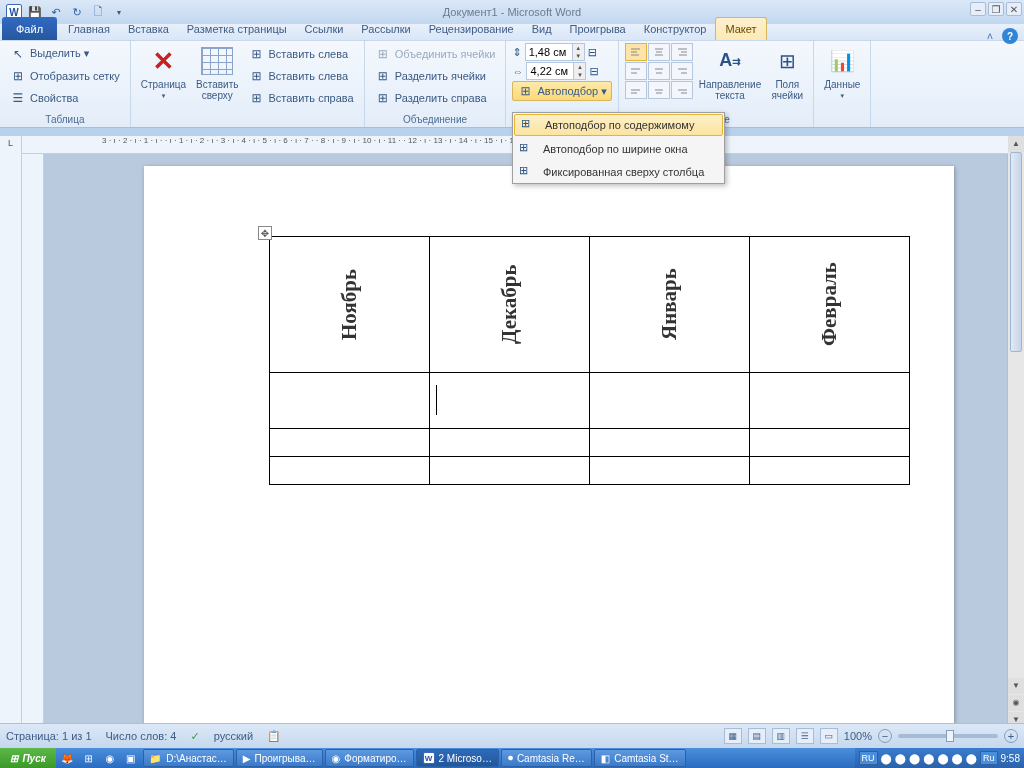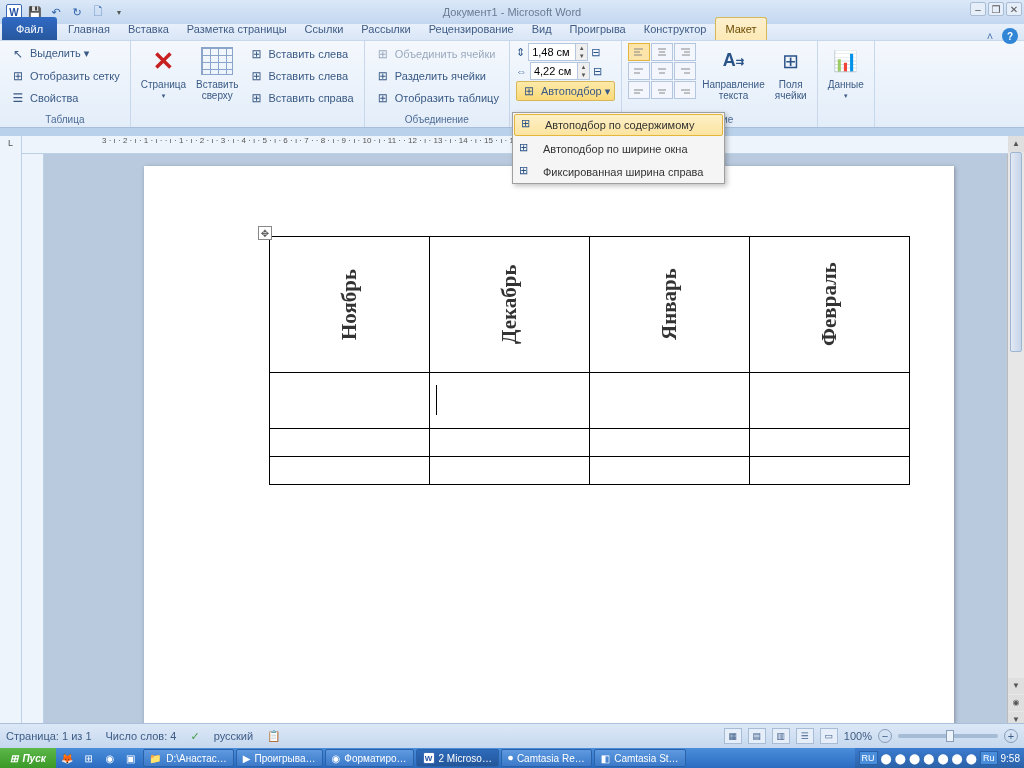--- a/index.html
+++ b/index.html
@@ -171,21 +171,21 @@
       <div class="small-btn disabled">
             <span class="ic">⊞</span>
             <span>Объединить ячейки</span>
           </div>
       <div class="small-btn">
             <span class="ic">⊞</span>
             <span>Разделить ячейки</span>
           </div>
       <div class="small-btn">
             <span class="ic">⊞</span>
-            <span>Отобразить таблицу</span>
+            <span>Разделить справа</span>
           </div>
     </div>
       </div>
     <div class="group-label">Объединение</div>
   </div>
   <div class="group">
     <div class="group-body">
       <div class="stack">
         <div style="display:flex;gap:3px;align-items:center">
             <span class="ic" style="color:#2a5388">⇕</span>
@@ -307,21 +307,21 @@
   <div class="dd-item hl">
       <span class="ic">⊞</span>
       <span>Автоподбор по содержимому</span>
     </div>
   <div class="dd-item">
       <span class="ic">⊞</span>
       <span>Автоподбор по ширине окна</span>
     </div>
   <div class="dd-item">
       <span class="ic">⊞</span>
-      <span>Фиксированная ширина справа</span>
+      <span>Фиксированная сверху столбца</span>
     </div>
 </div>
 
 <div class="workspace">
   <div class="hruler">3 · ı · 2 · ı · 1 · ı ·  · ı · 1 · ı · 2 · ı · 3 · ı · 4 · ı · 5 · ı · 6 · ı · 7 ·  · 8 · ı · 9 · ı · 10 · ı · 11 ·  · 12 · ı · 13 · ı · 14 · ı · 15 · ı · 16 ·  · 17 · ı · 18</div>
   <div style="width:22px;background:#eef4fb;border-right:1px solid #bcd0e8;display:flex;align-items:flex-start;justify-content:center;padding-top:2px;font-size:9px;color:#555">L</div>
   <div class="vruler"></div>
   <div class="doc-area">
     <div class="page">
       <div class="move-handle">✥</div>

